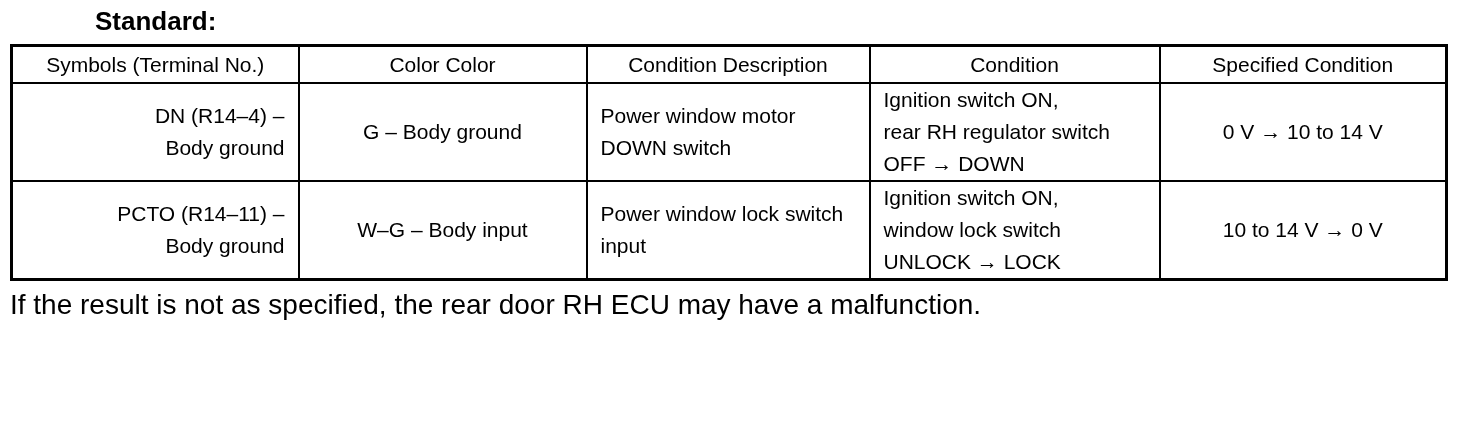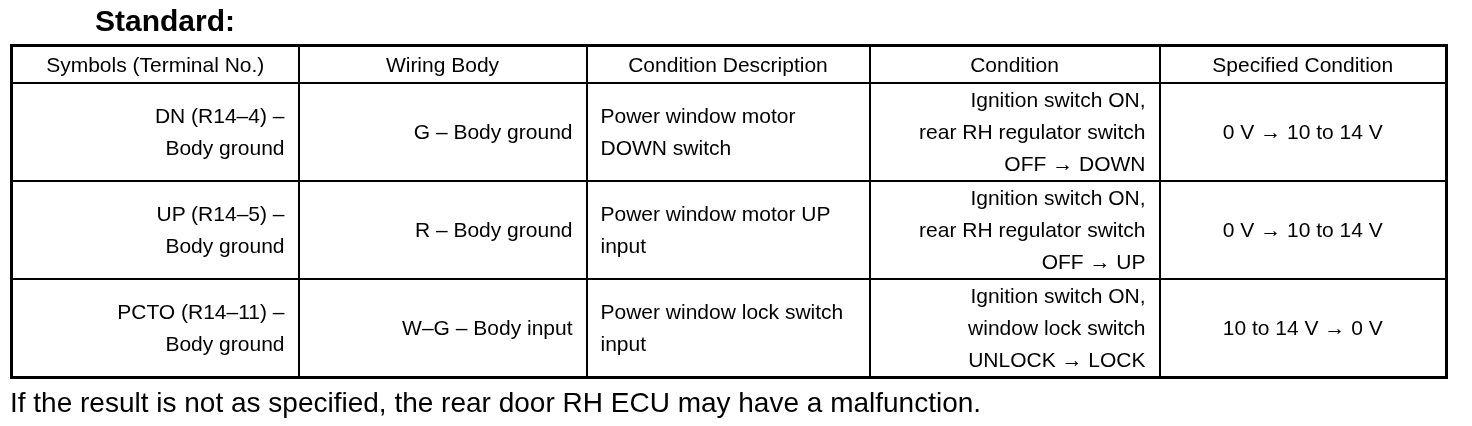--- a/index.html
+++ b/index.html
@@ -8,21 +8,21 @@
     background: #ffffff;
     width: 1472px;
     height: 426px;
     overflow: hidden;
     font-family: "Liberation Sans", sans-serif;
     color: #000000;
   }
   .page { position: relative; width: 1472px; height: 426px; }
   .title {
     margin: 4px 0 0 95px;
-    font-size: 30px;
+    font-size: 26px;
     line-height: 34px;
     font-weight: bold;
   }
   table.spec-table {
     border-collapse: collapse;
     table-layout: fixed;
     margin: 6px 8px 0 10px;
     width: 1435px;
     border: 3px solid #000;
   }
@@ -38,23 +38,23 @@
     text-align: center;
     vertical-align: middle;
   }
   .spec-table td {
     height: 94px;
     vertical-align: middle;
     line-height: 32px;
   }
   .c-symbols .sym-line1 { text-align: right; }
   .c-symbols .sym-line2 { text-align: right; }
-  .c-wiring  { text-align: right; }
+  .c-wiring  { text-align: center; }
   .c-desc    { white-space: pre-line; text-align: left; }
-  .c-cond    { white-space: pre-line; text-align: right; line-height: 33px; }
+  .c-cond    { white-space: pre-line; text-align: left; line-height: 33px; }
   .c-spec    { text-align: center; }
   .footer {
     margin: 7px 0 3px 10px;
     font-size: 28px;
     line-height: 33px;
   }
 </style>
 </head>
 <body>
 
@@ -66,54 +66,41 @@
     <colgroup>
       <col style="width:287px">
       <col style="width:288px">
       <col style="width:283px">
       <col style="width:290px">
       <col style="width:287px">
     </colgroup>
     <thead>
       <tr>
         <th>Symbols (Terminal No.)</th>
-        <th>Wiring Body</th>
+        <th>Color Color</th>
         <th>Condition Description</th>
         <th>Condition</th>
         <th>Specified Condition</th>
       </tr>
     </thead>
     <tbody>
   <tr>
     <td class="c-symbols">
       <div class="sym-line1">DN (R14–4) –</div>
       <div class="sym-line2">Body ground</div>
     </td>
     <td class="c-wiring">G – Body ground</td>
     <td class="c-desc">Power window motor
 DOWN switch</td>
     <td class="c-cond">Ignition switch ON,
 rear RH regulator switch
 OFF → DOWN</td>
     <td class="c-spec">0 V → 10 to 14 V</td>
   </tr>
 
-  <tr>
-    <td class="c-symbols">
-      <div class="sym-line1">UP (R14–5) –</div>
-      <div class="sym-line2">Body ground</div>
-    </td>
-    <td class="c-wiring">R – Body ground</td>
-    <td class="c-desc">Power window motor UP
-input</td>
-    <td class="c-cond">Ignition switch ON,
-rear RH regulator switch
-OFF → UP</td>
-    <td class="c-spec">0 V → 10 to 14 V</td>
-  </tr>
 
   <tr>
     <td class="c-symbols">
       <div class="sym-line1">PCTO (R14–11) –</div>
       <div class="sym-line2">Body ground</div>
     </td>
     <td class="c-wiring">W–G – Body input</td>
     <td class="c-desc">Power window lock switch
 input</td>
     <td class="c-cond">Ignition switch ON,

